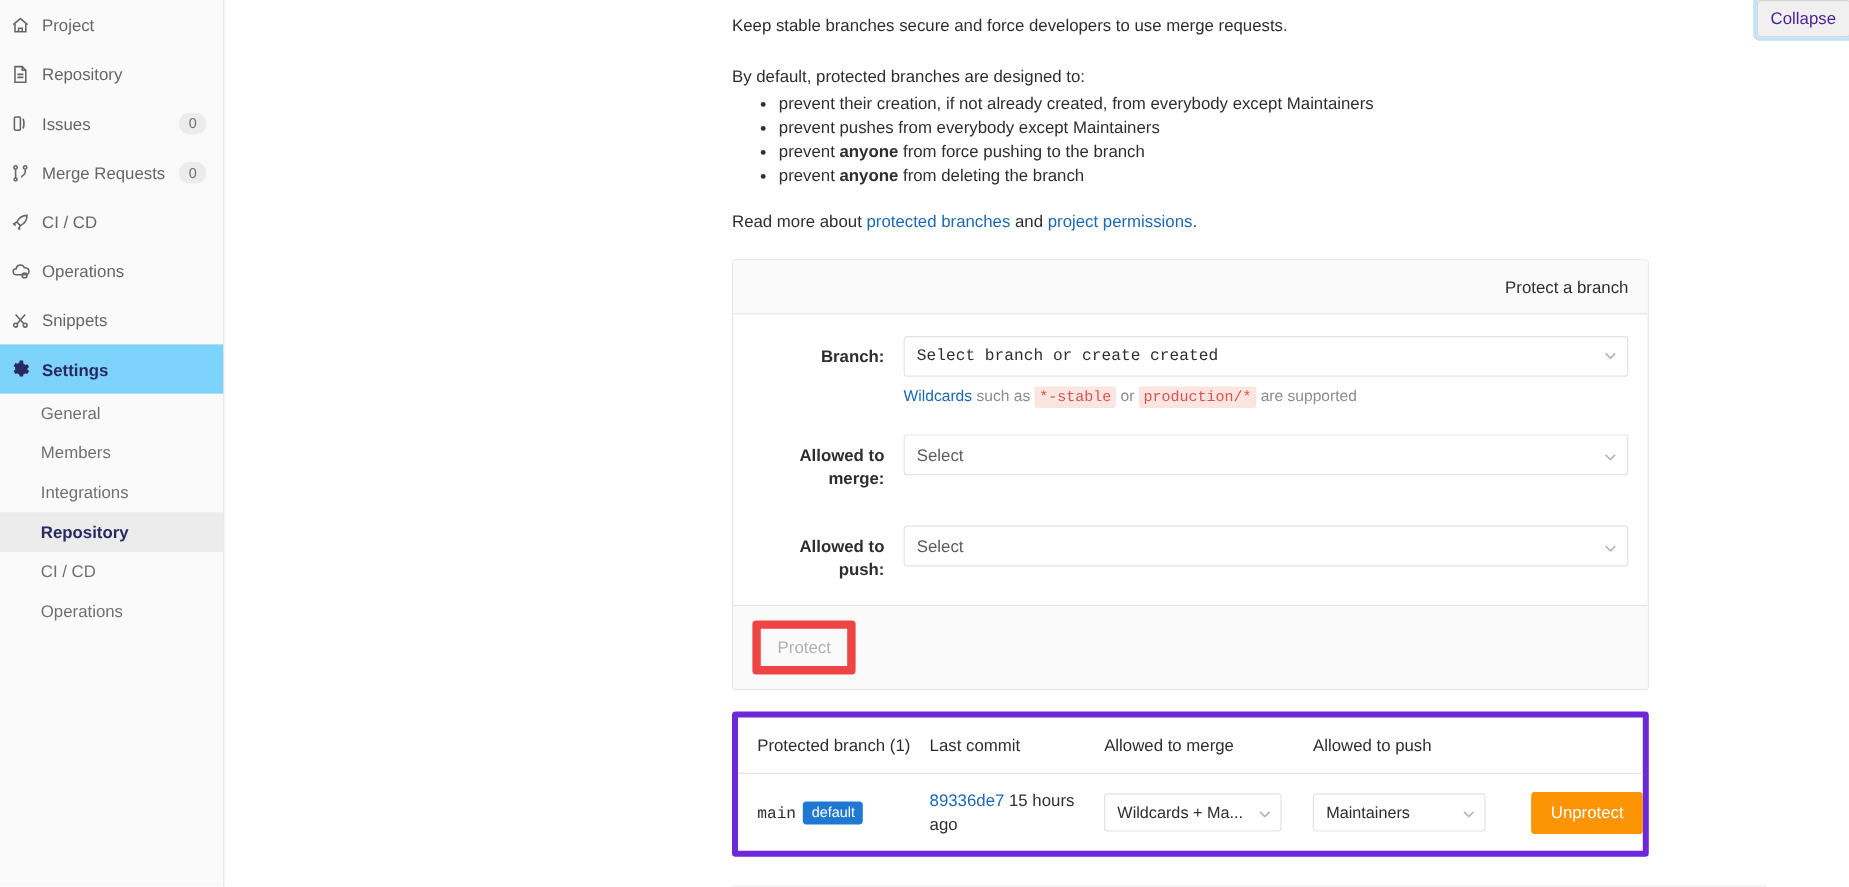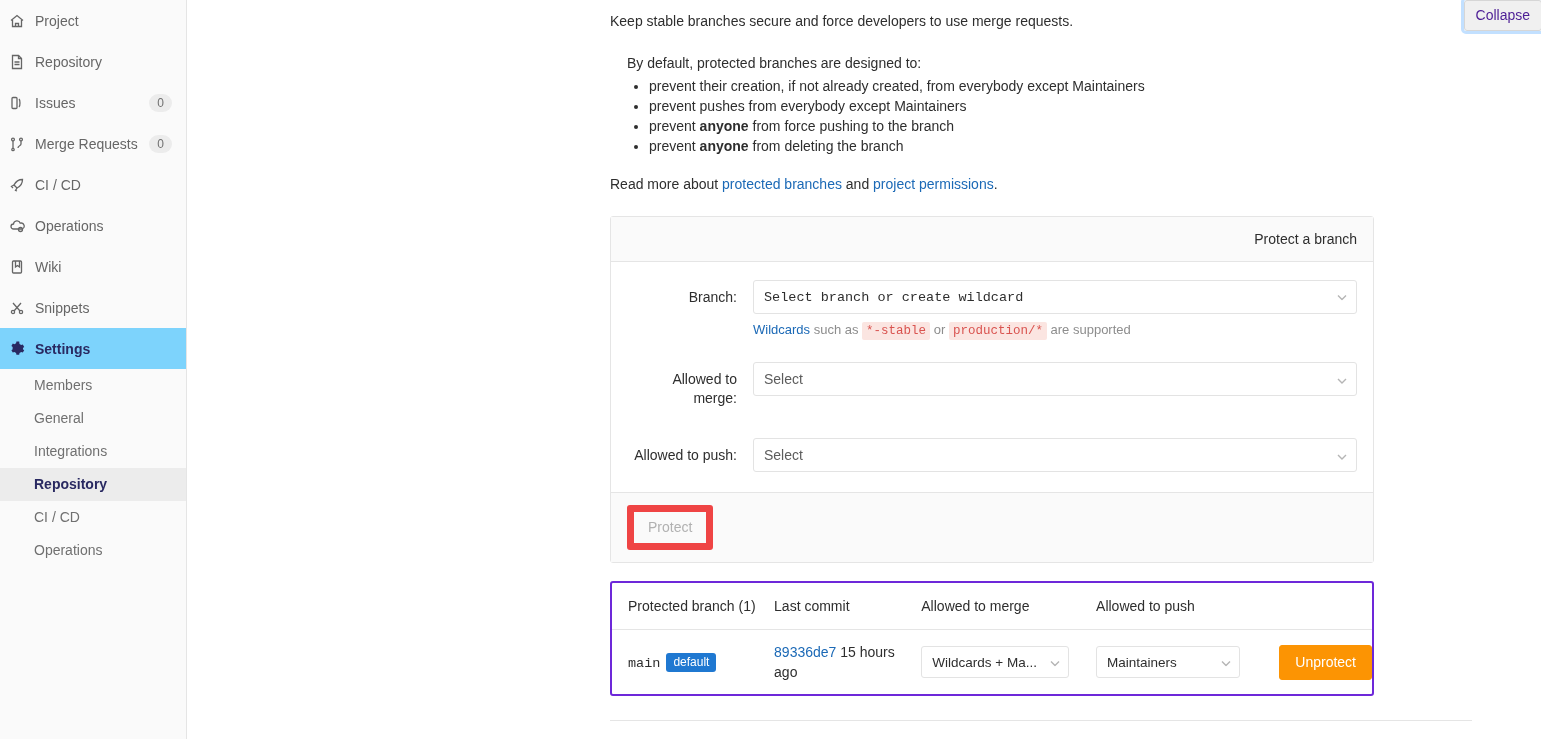--- a/index.html
+++ b/index.html
@@ -141,20 +141,21 @@
   .form-row { display: flex; align-items: flex-start; margin-bottom: 15px; }
   .form-row:last-child { margin-bottom: 0; }
   .form-label {
     width: 126px; min-width: 126px;
     text-align: right;
     padding-right: 16px;
     padding-top: 8px;
     font-size: 14px;
     color: #2e2e2e;
     line-height: 19px;
+    font-weight: bold;
   }
   .form-field { flex: 1 1 auto; }
   .select-box {
     position: relative;
     border: 1px solid #e3e3e3;
     border-radius: 3px;
     background: #fff;
     height: 34px;
     display: flex; align-items: center;
     padding: 0 28px 0 10px;
@@ -184,21 +185,21 @@
     color: #b1b1b1;
     font-family: "Liberation Sans", sans-serif;
     font-size: 14px;
     padding: 7px 14px;
     cursor: default;
     line-height: 17px;
   }
 
   
   .table-wrap {
-    border: 2px solid #6d28d9;
+    border: 5px solid #6d28d9;
     border-radius: 3px;
     width: 764px;
     margin-top: 18px;
     background: #fff;
   }
   table.ptable { width: 100%; border-collapse: collapse; }
   table.ptable th {
     text-align: left;
     font-weight: normal;
     font-size: 14px;
@@ -340,29 +341,20 @@
     <a class="nav-item">
       <span class="ico">
         <svg width="16" height="16" viewBox="0 0 16 16" fill="none" stroke="currentColor" stroke-width="1.3">
           <path d="M4.5 11a2.5 2.5 0 010-5 3.5 3.5 0 016.8-.8A2.6 2.6 0 0113 11H4.5z"></path>
           <circle cx="11.5" cy="11.5" r="2"></circle>
         </svg>
       </span>
       <span class="nav-label">Operations</span>
     </a>
 
-    <a class="nav-item">
-      <span class="ico">
-        <svg width="16" height="16" viewBox="0 0 16 16" fill="none" stroke="currentColor" stroke-width="1.3">
-          <rect x="3.5" y="2" width="9" height="12" rx="1"></rect>
-            <path d="M6.5 2v6l2-1.5L10.5 8V2"></path>
-        </svg>
-      </span>
-      <span class="nav-label">Wiki</span>
-    </a>
 
     <a class="nav-item">
       <span class="ico">
         <svg width="16" height="16" viewBox="0 0 16 16" fill="none" stroke="currentColor" stroke-width="1.3">
           <circle cx="4" cy="12" r="1.6"></circle>
             <circle cx="12" cy="12" r="1.6"></circle>
           <path d="M5 11L12 3M11 11L4 3"></path>
         </svg>
       </span>
       <span class="nav-label">Snippets</span>
@@ -372,61 +364,61 @@
       <span class="ico">
         <svg width="16" height="16" viewBox="0 0 16 16" fill="currentColor">
           <path d="M8 5.2a2.8 2.8 0 100 5.6 2.8 2.8 0 000-5.6zm0 4.1a1.3 1.3 0 110-2.6 1.3 1.3 0 010 2.6z"></path>
           <path d="M14 8c0-.4 0-.8-.1-1.1l1.3-1-1.4-2.4-1.6.6c-.5-.4-1.1-.8-1.7-1L10.2.5H7.4l-.3 1.7c-.6.2-1.2.5-1.7 1l-1.6-.6L2.4 5l1.3 1c-.1.3-.1.7-.1 1.1s0 .8.1 1.1l-1.3 1 1.4 2.4 1.6-.6c.5.4 1.1.8 1.7 1l.3 1.7h2.8l.3-1.7c.6-.2 1.2-.5 1.7-1l1.6.6 1.4-2.4-1.3-1c.1-.3.1-.7.1-1.1z"></path>
         </svg>
       </span>
       <span class="nav-label">Settings</span>
     </a>
 
     <div class="subnav">
+      <a class="subnav-item">General</a>
       <a class="subnav-item">Members</a>
-      <a class="subnav-item">General</a>
       <a class="subnav-item">Integrations</a>
       <a class="subnav-item active">Repository</a>
       <a class="subnav-item">CI / CD</a>
       <a class="subnav-item">Operations</a>
     </div>
   </nav>
 
   <main class="main">
     <div class="content">
 
       <section class="section">
         <div class="section-head">
           <h2 class="section-title">Protected Branches</h2>
           <p class="section-sub">Keep stable branches secure and force developers to use merge requests.</p>
           <button class="btn-collapse">Collapse</button>
         </div>
 
-        <p class="para" style="margin-top:26px;margin-left:17px;">By default, protected branches are designed to:</p>
+        <p class="para" style="margin-top:26px;">By default, protected branches are designed to:</p>
 
         <ul class="rules">
           <li><span>prevent their creation, if not already created, from everybody except Maintainers</span></li>
           <li><span>prevent pushes from everybody except Maintainers</span></li>
           <li><span>prevent </span><b>anyone</b><span> from force pushing to the branch</span></li>
           <li><span>prevent </span><b>anyone</b><span> from deleting the branch</span></li>
         </ul>
 
         <p class="para" style="margin-top:20px;">
           <span>Read more about </span><a class="lnk">protected branches</a><span> and </span><a class="lnk">project permissions</a><span>.</span>
         </p>
 
         <div class="card" style="margin-top:24px;">
           <div class="card-header">Protect a branch</div>
           <div class="card-body">
 
             <div class="form-row">
               <div class="form-label">Branch:</div>
               <div class="form-field">
                 <div class="select-box mono">
-                  <span>Select branch or create wildcard</span>
+                  <span>Select branch or create created</span>
                   <span class="chev">
                     <svg width="10" height="6" viewBox="0 0 10 6" fill="none" stroke="currentColor" stroke-width="1.4">
                         <path d="M1 1l4 4 4-4"></path>
                       </svg>
                   </span>
                 </div>
                 <div class="help-text"><a class="lnk">Wildcards</a><span> such as </span><code class="wc">*-stable</code><span> or </span><code class="wc">production/*</code><span> are supported</span></div>
               </div>
             </div>
 

